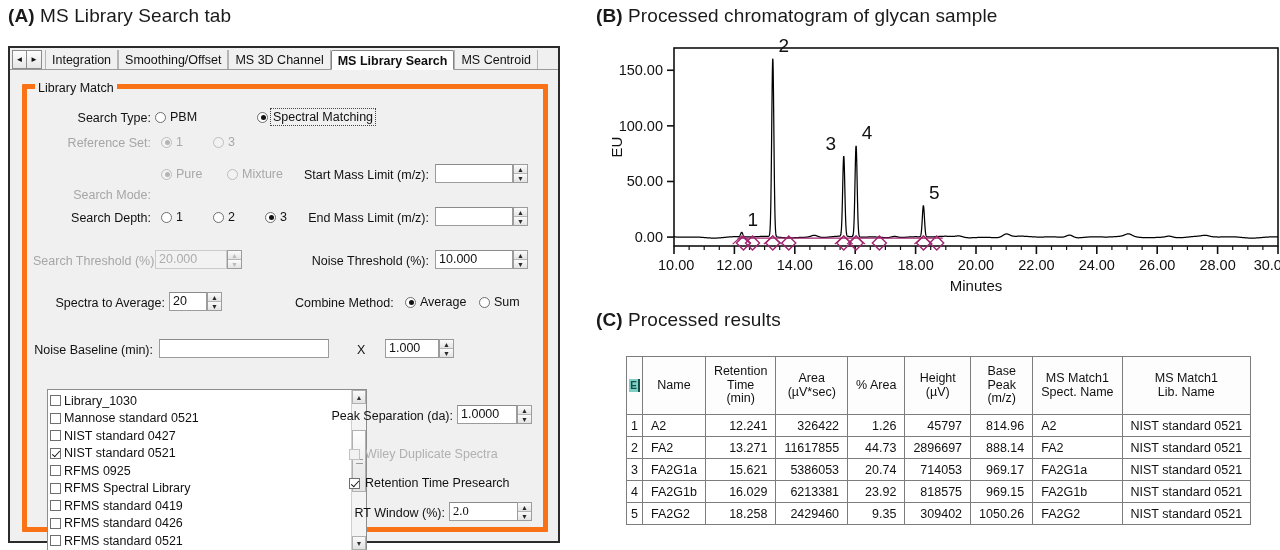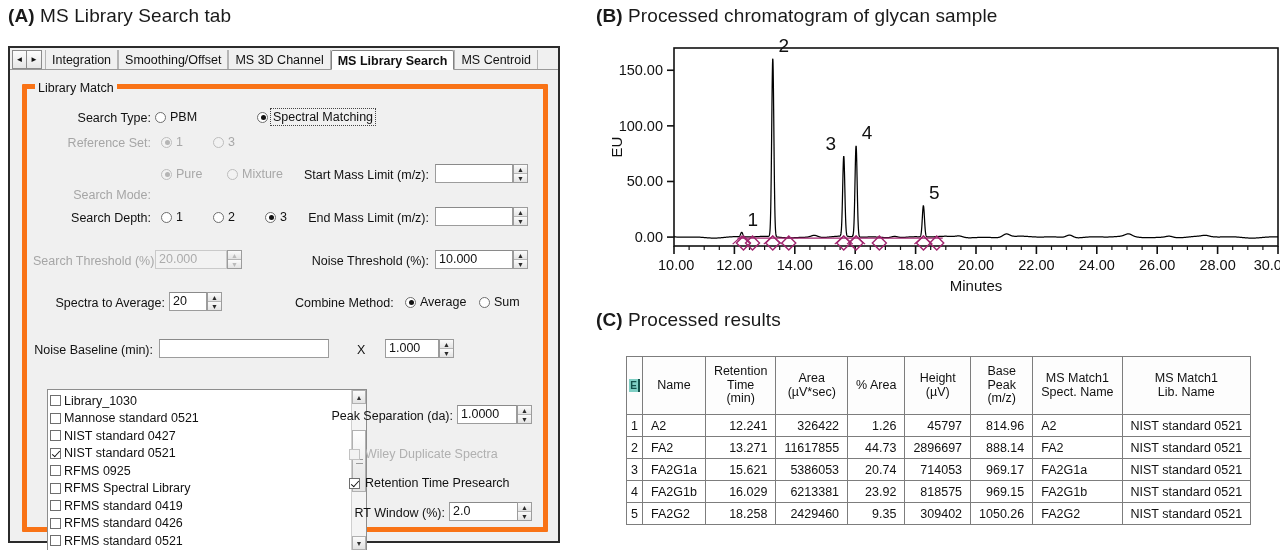--- a/index.html
+++ b/index.html
@@ -457,21 +457,21 @@
       <span class="cbx"></span>
       <span class="cbl">Wiley Duplicate Spectra</span>
     </div>
 
     <div class="cb-wrap" style="left:322px; top:387px;">
       <span class="cbx checked"></span>
       <span class="cbl">Retention Time Presearch</span>
     </div>
 
     <div class="lbl r" style="left:322px; top:417px; width:96px;">RT Window (%):</div>
-    <div class="tbox" style="left:422px; top:413px; width:76px; height:19px;">2.0</div>
+    <div class="tbox" style="left:422px; top:413px; width:76px; height:19px;font-family:Liberation Serif, serif;">2.0</div>
     <div class="spinner" style="left:490px; top:413px; height:19px;">
       <div>▲</div>
       <div>▼</div>
     </div>
   </div>
 </div>
 
 <div id="panel-b">
   <svg id="chart-svg" width="684" height="268" viewBox="0 0 684 268">
     <g id="chart-layer">

